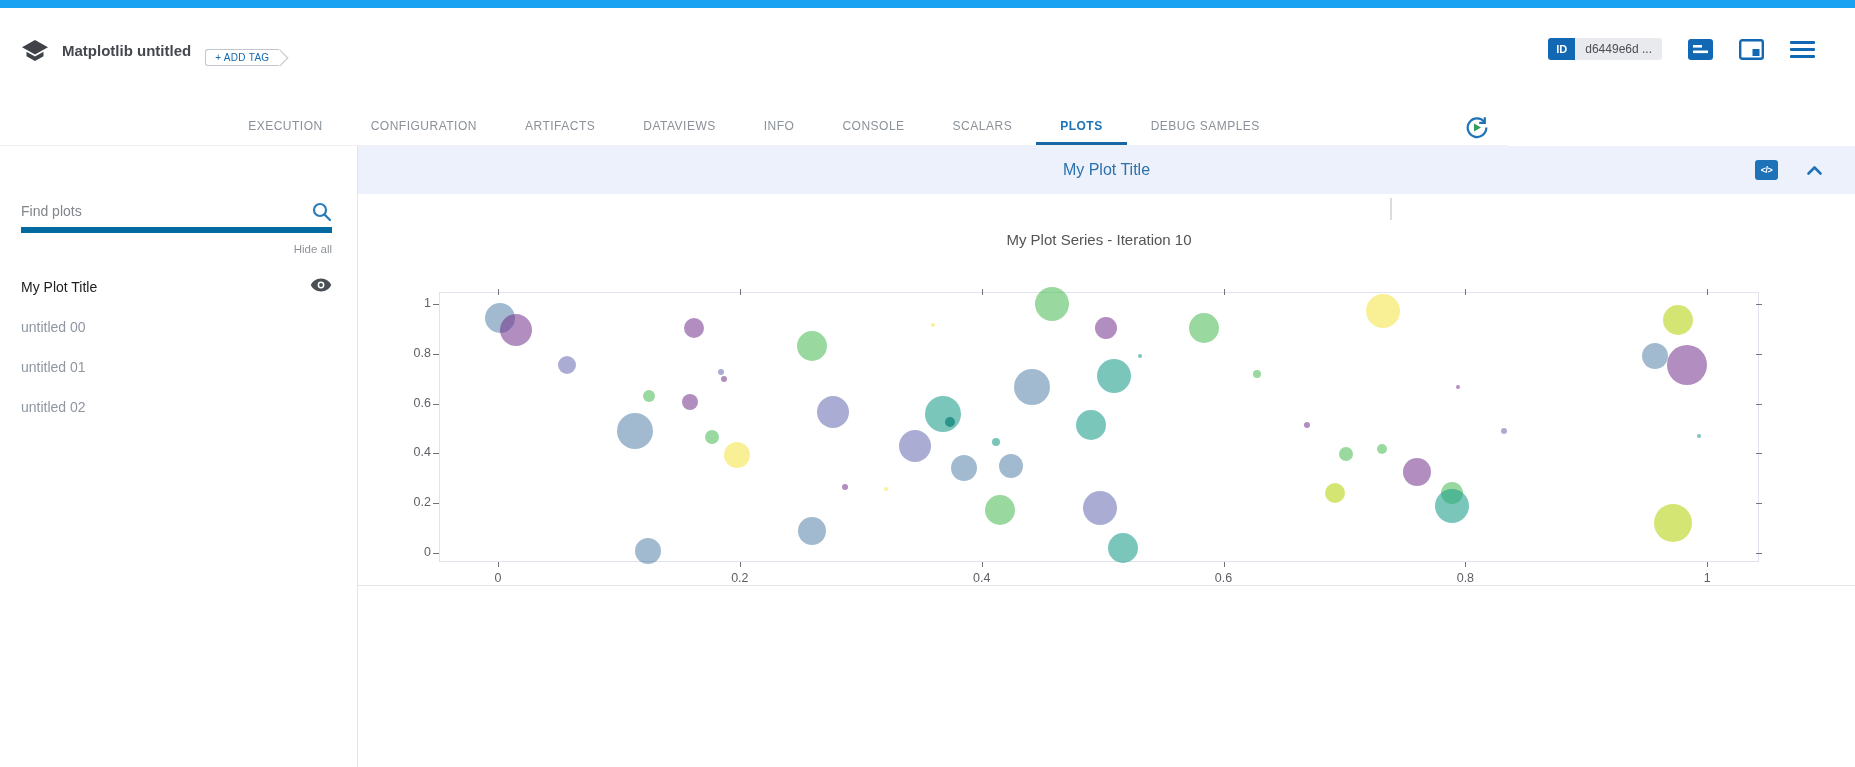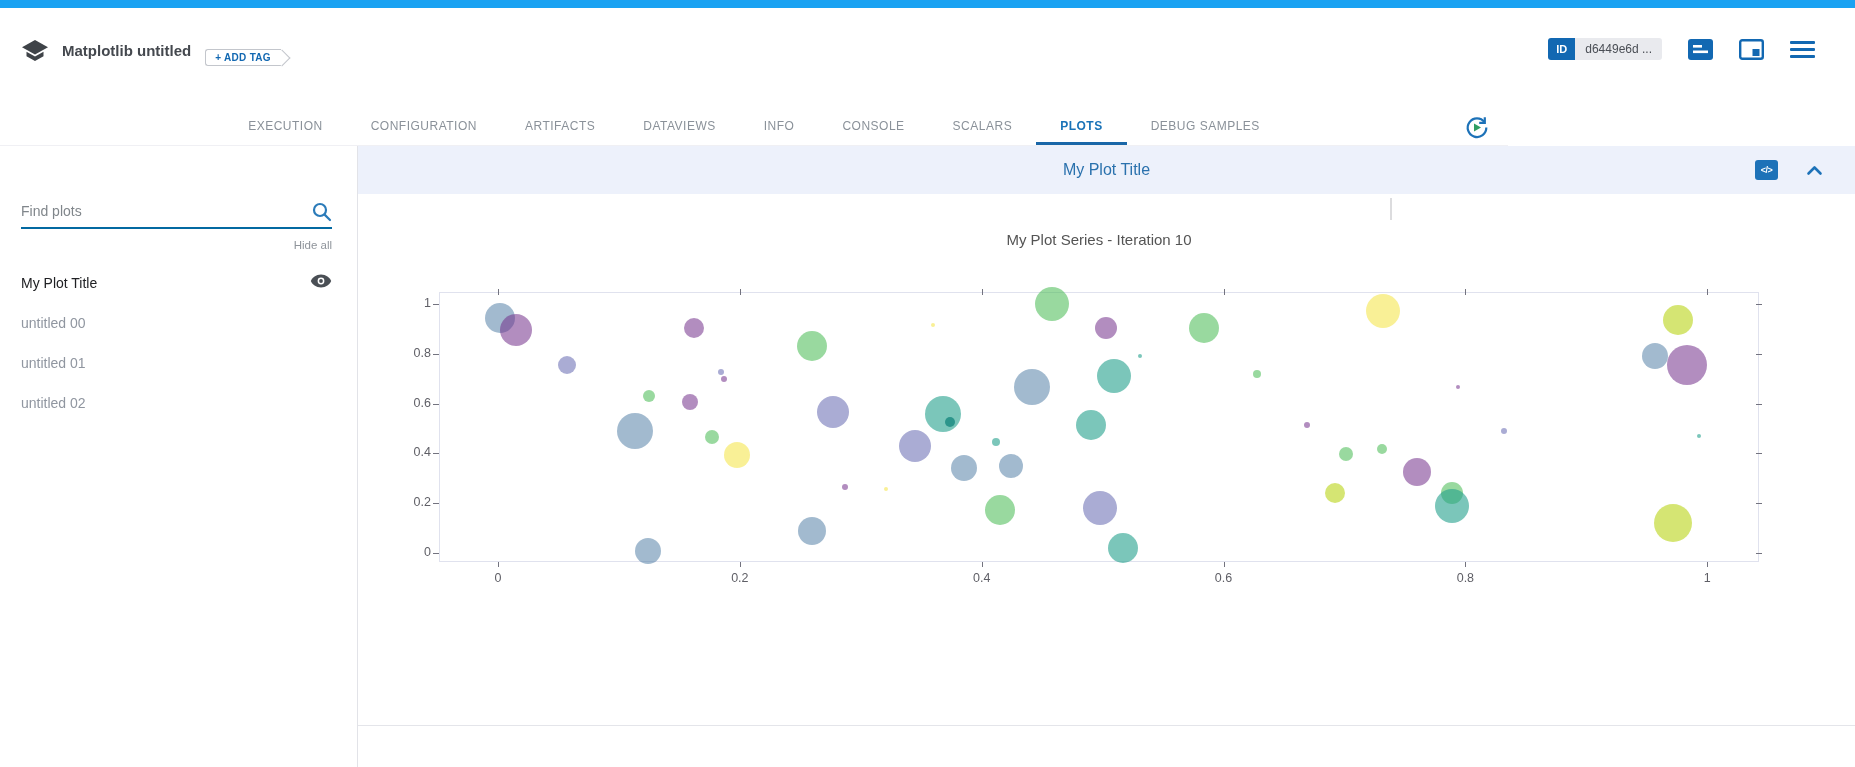--- a/index.html
+++ b/index.html
@@ -20,21 +20,21 @@
   
   .header { position:absolute; left:0; top:8px; width:1855px; height:102px; background:#fff; }
   .title-block { position:absolute; left:22px; top:28px; display:flex; }
   .exp-icon { margin-top:4px; }
   .title-text { margin-left:14px; }
   .exp-title { font-size:15px; font-weight:bold; color:#44484e; padding-top:6px; }
   .add-tag {
     position:relative; display:inline-flex; align-items:center;
     margin-top:13px; margin-left:14px; height:17px; padding:0 10px 0 9px;
     border:1px solid #c3c6cc; border-right:none; border-radius:3px 0 0 3px;
-    font-size:10px; font-weight:bold; color:#1268b2; letter-spacing:0.3px;
+    font-size:10px; font-weight:normal; color:#1268b2; letter-spacing:0.3px;
     cursor:pointer; background:#fff;
   }
   .add-tag::after {
     content:""; position:absolute; right:-7px; top:1.6px;
     width:11px; height:11px; border-top:1px solid #c3c6cc; border-right:1px solid #c3c6cc;
     transform:rotate(45deg); background:#fff;
   }
   .header-right { position:absolute; right:40px; top:30px; display:flex; align-items:center; gap:26px; }
   .id-group { display:flex; align-items:center; }
   .id-badge {
@@ -66,21 +66,21 @@
   .refresh-btn { position:absolute; right:18px; top:4px; cursor:pointer; }
   
   .sidebar {
     position:absolute; left:0; top:146px; width:358px; height:621px;
     border-right:1px solid #e2e3e8; background:#fff;
   }
   .search-wrap { position:relative; margin:55px 25px 0 21px; }
   .search-input {
     width:100%; border:none; outline:none; font-size:14px; color:#3c4043;
     font-family:"Liberation Sans", sans-serif; padding:2px 28px 8px 0;
-    border-bottom:2px solid #0369a1; background:transparent;
+    border-bottom:6px solid #0369a1; background:transparent;
   }
   .search-input::placeholder { color:#80868b; }
   .search-icon { position:absolute; right:0; top:0; cursor:pointer; }
   .hide-all { margin:10px 25px 0 0; text-align:right; font-size:11.5px; color:#8f949b; cursor:pointer; }
   .plot-list { margin:12px 25px 0 21px; }
   .plot-item { display:flex; align-items:center; justify-content:space-between; height:40px; cursor:pointer; }
   .plot-item .lbl { font-size:14px; color:#9096a0; }
   .plot-item.active .lbl { color:#202124; }
   
   .content { position:absolute; left:358px; top:146px; width:1497px; height:621px; }
@@ -90,21 +90,21 @@
   }
   .plot-header-title { font-size:16px; color:#2a71ad; }
   .plot-header-actions { position:absolute; right:32px; top:0; height:48px; display:flex; align-items:center; gap:28px; }
   .code-chip {
     width:23px; height:20px; background:#1d72b8; border-radius:3px; color:#fff;
     font-size:9px; font-weight:bold; display:flex; align-items:center; justify-content:center;
     cursor:pointer; letter-spacing:-0.5px;
   }
   .collapse-btn { cursor:pointer; display:flex; align-items:center; }
   
-  .plot-card { position:relative; height:532px; background:#fff; border-bottom:1px solid #e4e5ea; }
+  .plot-card { position:relative; height:392px; background:#fff; border-bottom:1px solid #e4e5ea; }
   .scroll-line { position:absolute; left:1032px; top:4px; width:2px; height:22px; background:#dcdcde; }
   .chart-title {
     position:absolute; left:81px; top:37px; width:1320px; text-align:center;
     font-size:15px; color:#545454;
   }
   .plot-box { position:absolute; left:81px; top:98px; width:1320px; height:270px; border:1px solid #e0e2ee; }
   .tickmark { position:absolute; background:#73737f; }
   .axis-label { position:absolute; font-size:12.5px; color:#5f5f66; }
   .xlab { transform:translateX(-50%); }
   .ylab { width:70px; text-align:right; }

